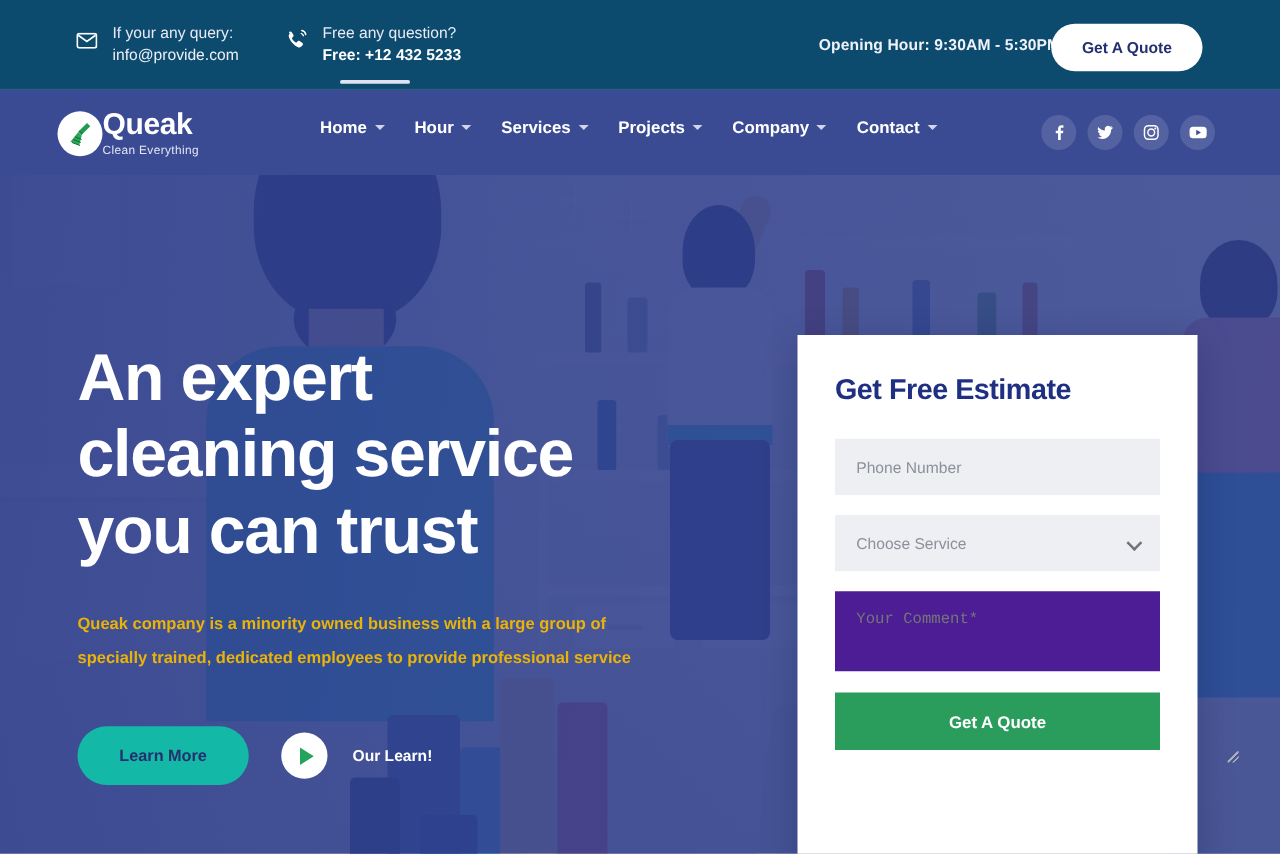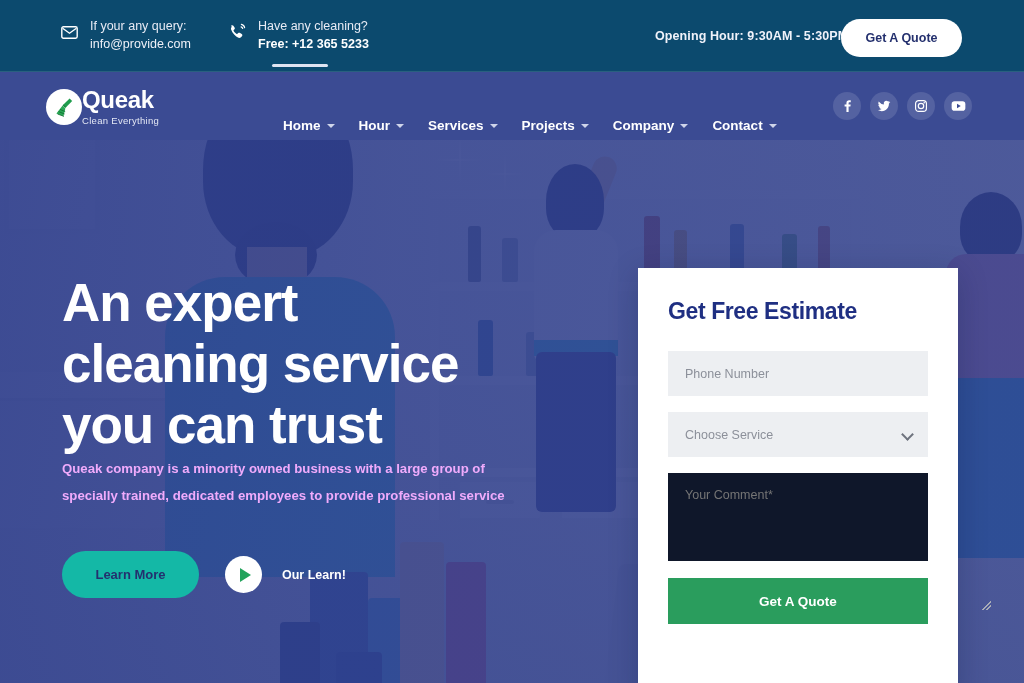--- a/index.html
+++ b/index.html
@@ -130,38 +130,38 @@
     background:#3b4b93; z-index:20;
     display:flex; align-items:center;
   }
   .logo { position:absolute; left:46px; top:88px; display:flex; align-items:center; z-index:21;}
   .logo-mark { width:36px; height:36px; border-radius:50%; background:#fff;
     display:flex; align-items:center; justify-content:center; }
   .logo-txt { display:flex; flex-direction:column; line-height:1; }
   .logo-name { font-size:24px; font-weight:700; color:#ffffff; letter-spacing:-0.3px; }
   .logo-tag { font-size:9.5px; color:#e3e7f4; margin-top:4px; letter-spacing:.3px; }
 
-  .nav { position:absolute; left:283px; top:94px; display:flex; gap:0; z-index:21;margin-top:24px;}
+  .nav { position:absolute; left:256px; top:94px; display:flex; gap:0; z-index:21;}
   .nav-item { display:flex; align-items:center; gap:6px; padding:0 24px 0 0;
     font-size:13.5px; font-weight:700; color:#ffffff; cursor:pointer;
     white-space:nowrap; }
   .nav-item:first-child { padding-left:0; }
   .caret { width:0;height:0;border-left:4px solid transparent;border-right:4px solid transparent;
     border-top:4px solid #cfd5ea; display:inline-block;}
 
   .social { position:absolute; right:52px; top:92px; display:flex; gap:9px; z-index:21;}
   .soc { width:28px; height:28px; border-radius:50%; background:rgba(255,255,255,0.13);
     display:flex; align-items:center; justify-content:center; cursor:pointer; }
 
   
   .hero-copy { position:absolute; left:62px; top:272px; width:540px; z-index:10; }
   .hero-h1 { font-size:53px; line-height:61px; font-weight:700; color:#ffffff;
     letter-spacing:-1px; }
-  .hero-p { font-size:13.2px; line-height:27px; font-weight:700;
-    color:#f0abfc; width:460px; }
+  .hero-p { margin-top:30px; font-size:13.2px; line-height:27px; font-weight:700;
+    color:#eab308; width:460px; }
   .hero-actions { margin-top:42px; display:flex; align-items:center; gap:26px; }
   .btn-learn { width:137px; height:47px; background:#14b8a6; border-radius:24px;
     border:none; cursor:pointer; color:#24306e; font-size:13px; font-weight:700;
     font-family:"Liberation Sans", sans-serif; }
   .video-wrap { display:flex; align-items:center; gap:20px; }
   .play { width:37px; height:37px; border-radius:50%; background:#ffffff; cursor:pointer;
     display:flex; align-items:center; justify-content:center; }
   .play-tri { width:0;height:0; border-left:11px solid #23a35c;
     border-top:7px solid transparent; border-bottom:7px solid transparent; margin-left:3px;}
   .video-label { font-size:12.5px; font-weight:700; color:#ffffff; }
@@ -178,23 +178,23 @@
   .field { width:260px; height:45px; background:#edeff2; border:none; outline:none;
     padding:0 17px; font-size:12.5px; color:#8c909a;
     font-family:"Liberation Sans", sans-serif; margin-bottom:16px; display:block; }
   .field::placeholder { color:#8c909a; }
   .select-wrap { position:relative; width:260px; margin-bottom:16px; }
   .select-face { width:260px; height:45px; background:#edeff2; display:flex; align-items:center;
     padding:12px 17px; font-size:12.5px; color:#8c909a; cursor:pointer; }
   .sel-caret { position:absolute; right:16px; top:18px; width:9px; height:9px;
     border-right:2px solid #6e737e; border-bottom:2px solid #6e737e;
     transform:rotate(45deg); }
-  .ta { width:260px; height:88px; background:#0f172a; border:none; outline:none;
+  .ta { width:260px; height:64px; background:#4c1d95; border:none; outline:none;
     padding:15px 17px; font-size:12.5px; color:#8c909a; resize:none;
-    font-family:Liberation Sans, sans-serif; display:block; margin-bottom:17px; }
+    font-family:Liberation Mono, monospace; display:block; margin-bottom:17px; }
   .ta-grip { position:absolute; right:33px; top:601px; width:9px; height:9px;
     background:
       linear-gradient(135deg, transparent 45%, #a9adb6 45%, #a9adb6 58%, transparent 58%),
       linear-gradient(135deg, transparent 68%, #a9adb6 68%, #a9adb6 81%, transparent 81%);
     z-index:16; }
   .btn-quote { width:260px; height:46px; background:#2a9d5d; border:none; cursor:pointer;
     color:#ffffff; font-size:13.5px; font-weight:700;
     font-family:"Liberation Sans", sans-serif; display:block; }
 </style>
 </head>
@@ -289,22 +289,22 @@
 
     <div class="tb-item" style="left:226px; top:19px;">
       <span class="tb-ico">
         <svg width="19" height="19" viewBox="0 0 19 19" fill="none">
           <path d="M3.2 2.6c.7-.7 1.7-.6 2.2.2l1.3 2c.3.5.2 1.1-.2 1.5l-.8.8c-.2.2-.2.5-.1.7.6 1.3 1.8 2.5 3.1 3.1.2.1.5.1.7-.1l.8-.8c.4-.4 1-.5 1.5-.2l2 1.3c.8.5.9 1.5.2 2.2l-.9.9c-.7.7-1.7.9-2.6.6C7.6 13.6 4.4 10.4 3.1 6.6c-.3-.9-.1-1.9.6-2.6l-.5-1.4z" fill="#fff"></path>
           <path d="M13.4 1.4c1.6.3 2.9 1.6 3.2 3.2" stroke="#fff" stroke-width="1.2" stroke-linecap="round"></path>
           <path d="M13.1 3.9c.8.2 1.4.8 1.6 1.6" stroke="#fff" stroke-width="1.2" stroke-linecap="round"></path>
         </svg>
       </span>
       <span class="tb-lines">
-        <span class="tb-l1">Have any cleaning?</span>
-        <span class="tb-l2">Free: +12 365 5233</span>
+        <span class="tb-l1">Free any question?</span>
+        <span class="tb-l2">Free: +12 432 5233</span>
       </span>
     </div>
 
     <div class="tb-underline"></div>
 
     <div class="tb-hours">Opening Hour: 9:30AM - 5:30PM</div>
 
     <button class="tb-quote">Get A Quote</button>
   </div>
 

